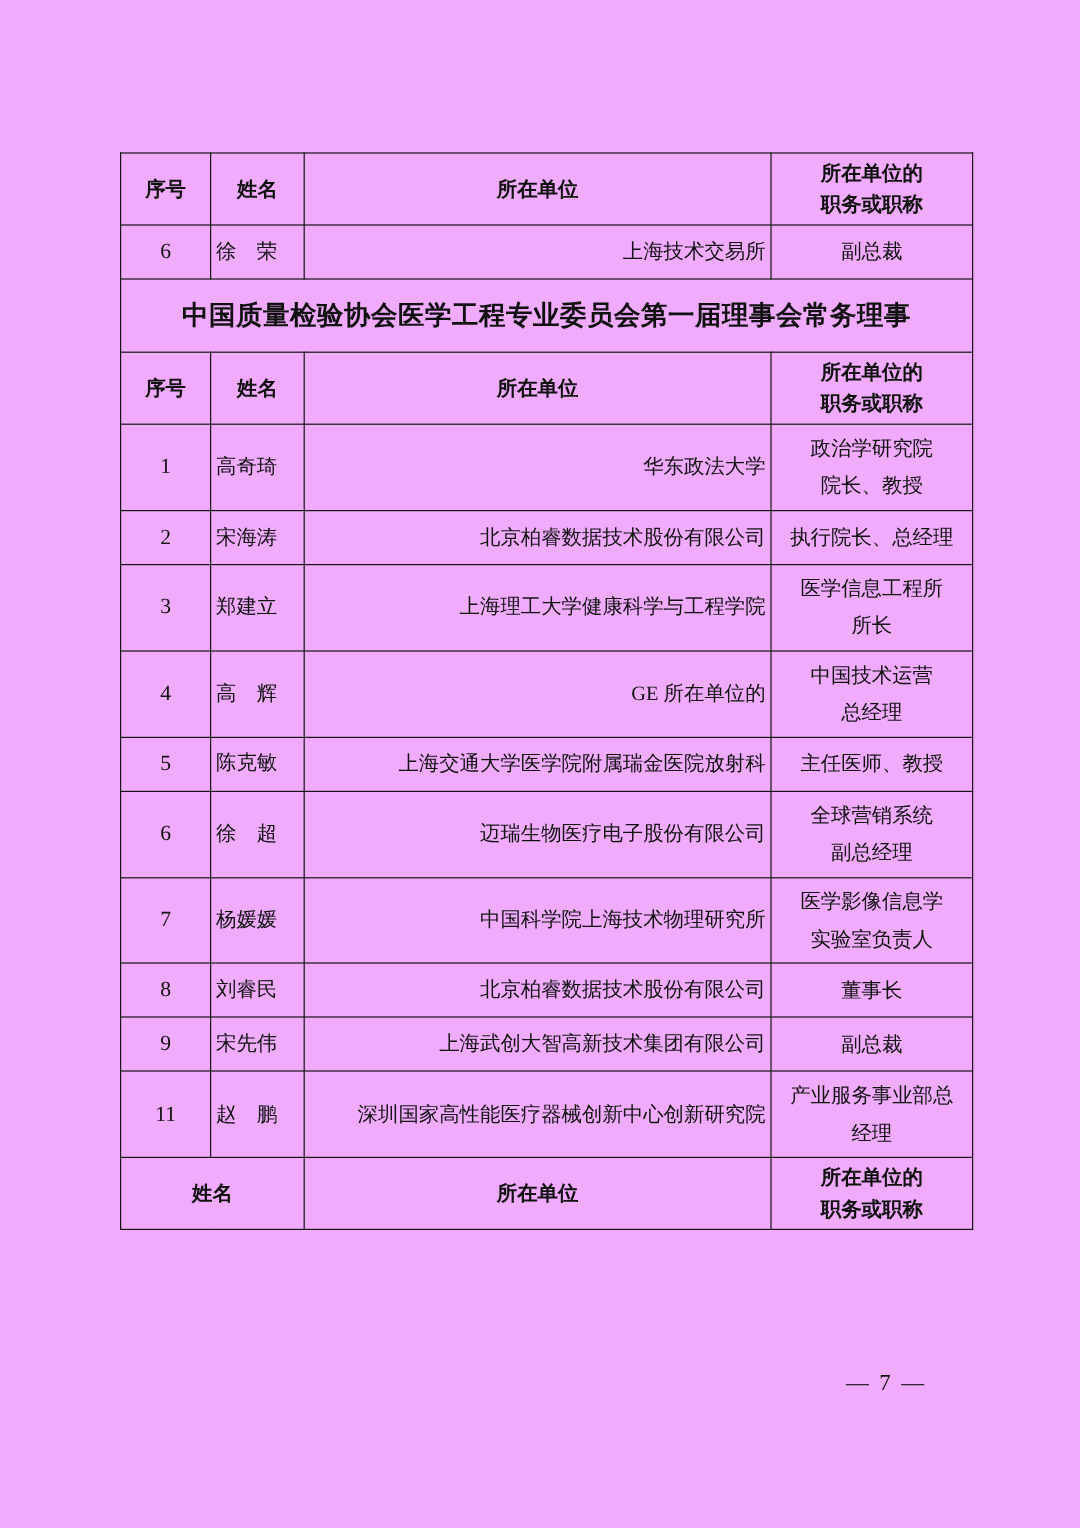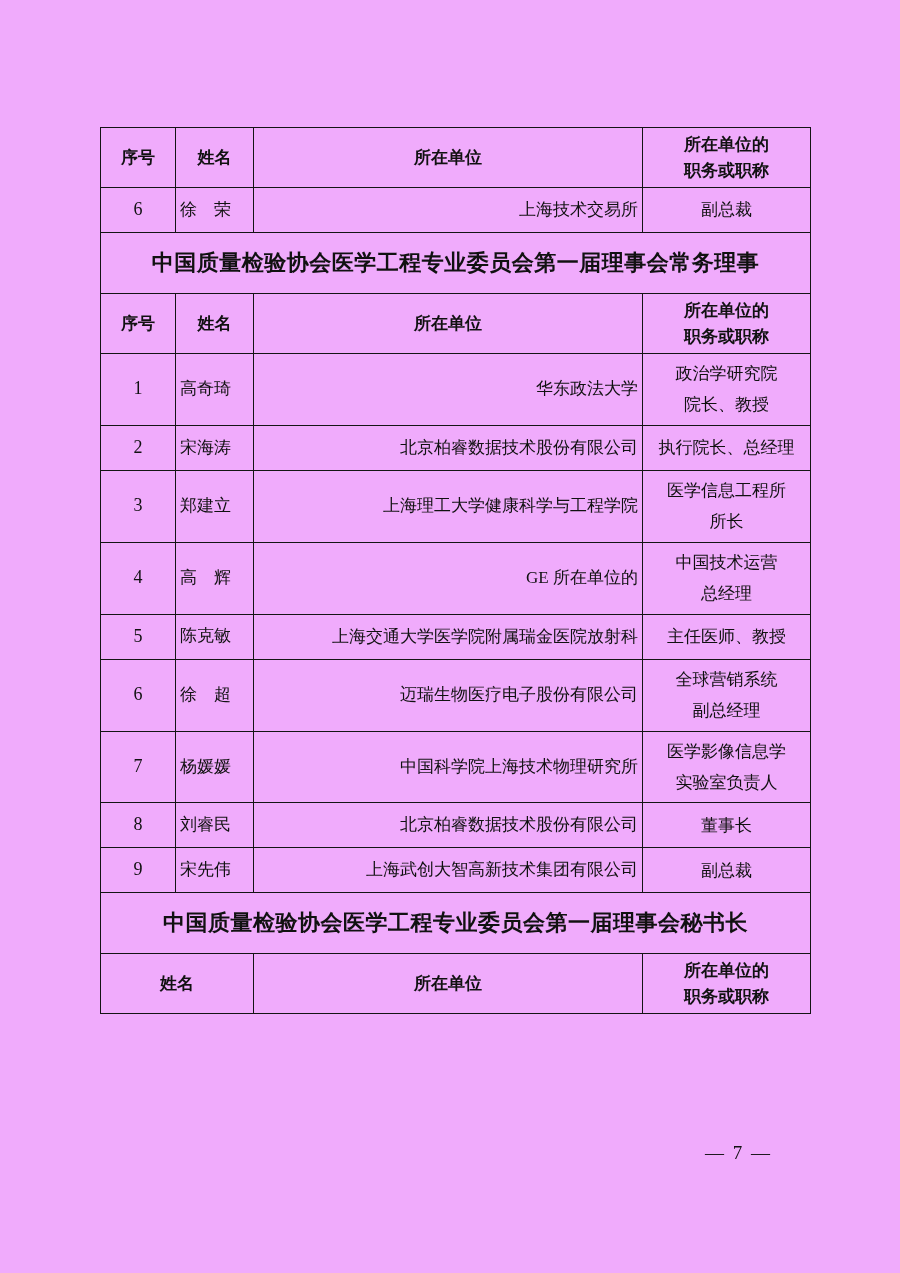--- a/index.html
+++ b/index.html
@@ -174,24 +174,28 @@
       <td class="cell-name">刘睿民</td>
       <td class="cell-org">北京柏睿数据技术股份有限公司</td>
       <td class="cell-position">董事长</td>
     </tr>
     <tr class="row-single">
       <td class="cell-index">9</td>
       <td class="cell-name">宋先伟</td>
       <td class="cell-org">上海武创大智高新技术集团有限公司</td>
       <td class="cell-position">副总裁</td>
     </tr>
-
-    <tr class="title-row">
-      <td colspan="4">中国质量检验协会医学工程专业委员会第一届理事会秘书长</td>
-    </tr>
+    <tr class="row-double">
+      <td class="cell-index">11</td>
+      <td class="cell-name">赵　鹏</td>
+      <td class="cell-org">深圳国家高性能医疗器械创新中心创新研究院</td>
+      <td class="cell-position">产业服务事业部总
+经理</td>
+    </tr>
+
 
     <tr class="header-row">
       <th colspan="2">姓名</th>
       <th>所在单位</th>
       <th>所在单位的
 职务或职称</th>
     </tr>
   </tbody>
     </table>
 

